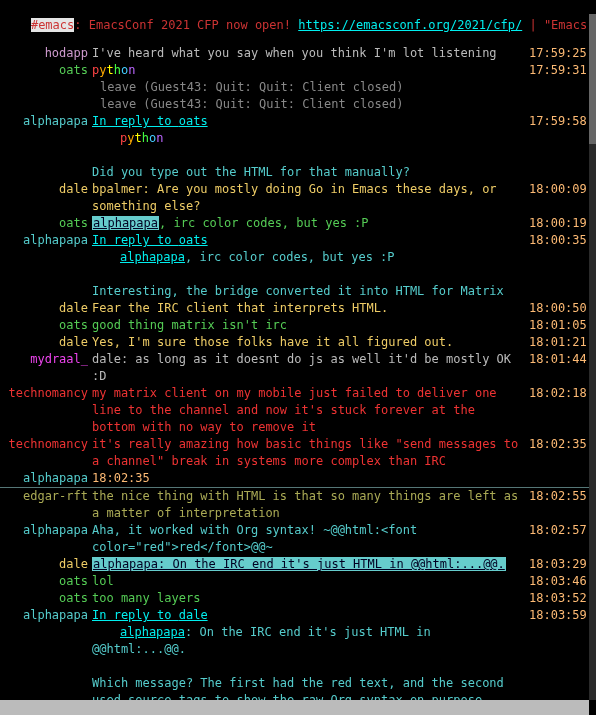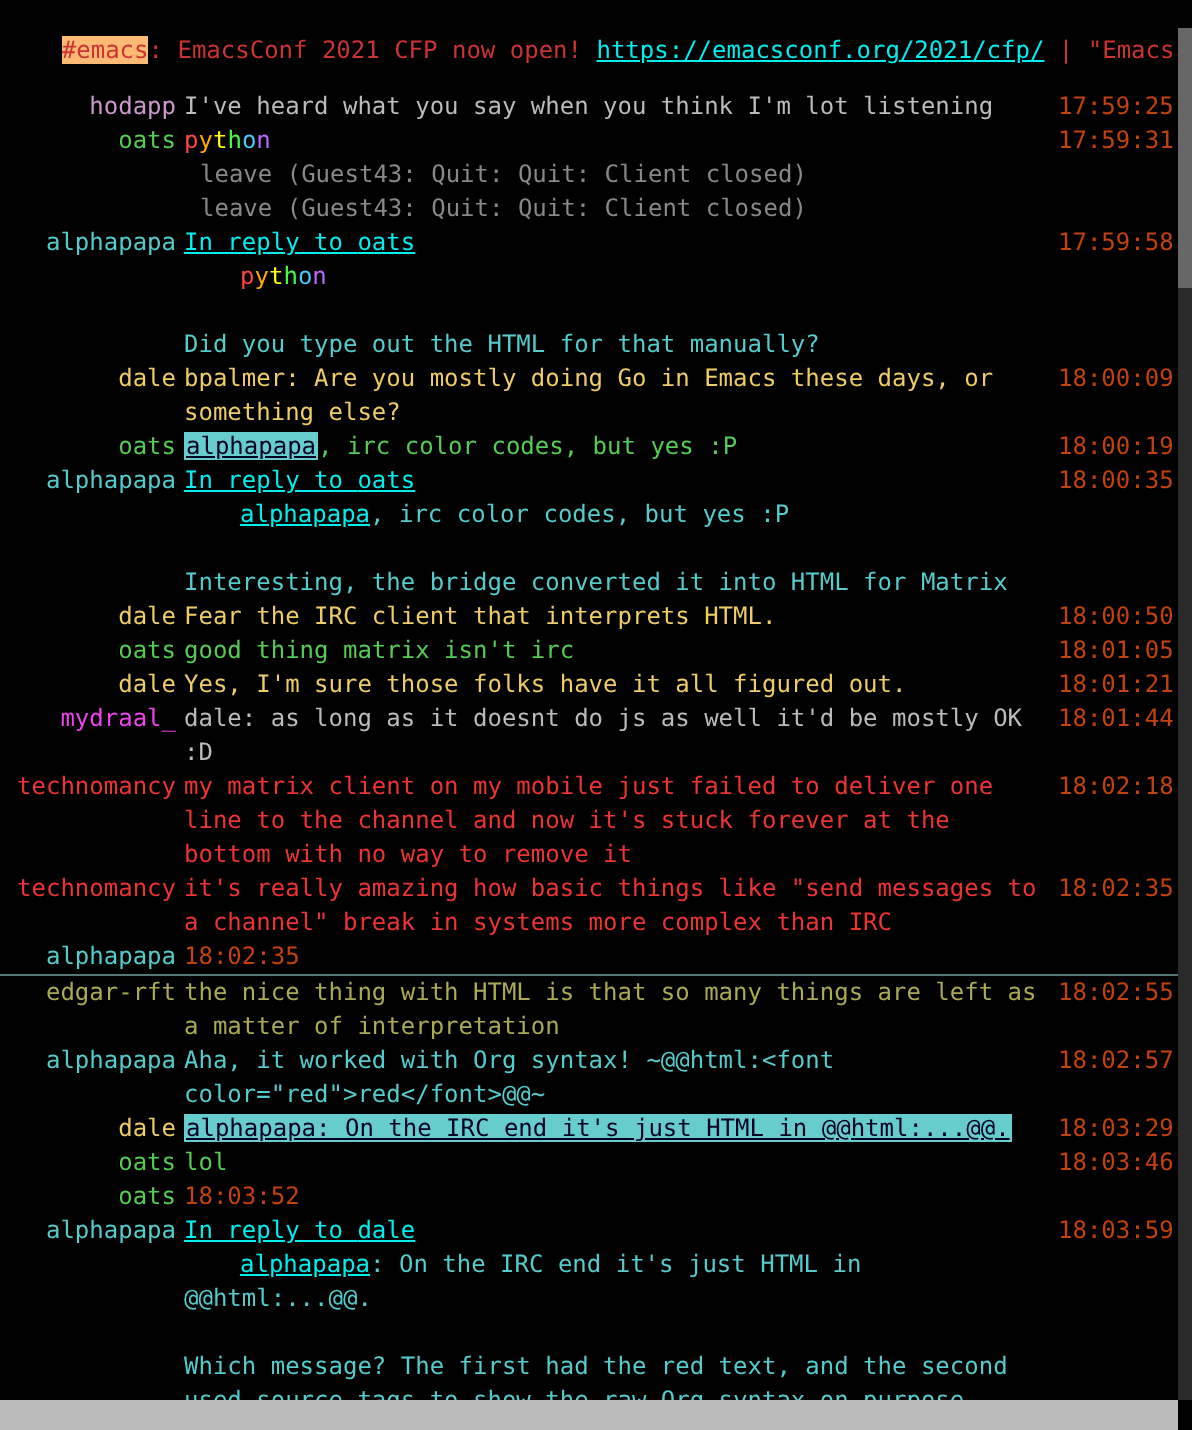--- a/index.html
+++ b/index.html
@@ -23,21 +23,21 @@
     position: absolute; right: 0; top: 14px; width: 7px; height: 130px;
     background: #666;
   }
   .header {
     background: #000;
     color: #c33;
     padding: 0 2px;
     white-space: pre;
     overflow: hidden;
   }
-  .header .chan { background: #fdba74; color: #c33; margin-top: 21px; }
+  .header .chan { background: #e5e5e5; color: #c33; margin-top: 21px; }
   .header .link { color: #0ee; text-decoration: underline; text-align: right; }
   .messages {
     position: absolute;
     top: 17px;
     left: 0;
     right: 7px;
     bottom: 15px;
     overflow: hidden;
     margin-top: 28px;
   }
@@ -54,21 +54,21 @@
   }
   .msgcol {
     flex: 1 1 auto;
     padding-right: 4px;
     word-break: break-word;
   }
   .tscol {
     flex: 0 0 60px;
     text-align: left;
     white-space: nowrap;
-    color: #c2410c;
+    color: #fdba74;
   }
   .sysmsg { color: #888; padding-left: 8px; }
   .ul { text-decoration: underline; }
   .link-cyan { color: #0ee; text-decoration: underline; }
   .hilite { background: #6cc; color: #002; padding: 0 1px; }
   .gap { height: 17px; }
   .row.edit .msgcol { position: relative; }
   .cursor {
     display: inline-block;
     background: #ddd;
@@ -220,20 +220,21 @@
         <div class="msgcol"><span><span class="hilite ul">alphapapa: On the IRC end it's just HTML in @@html:...@@.</span></span></div>
         <div class="tscol">18:03:29</div>
       </div>
       <div class="row">
         <div class="nickcol" style="color: rgb(85, 204, 85);">oats</div>
         <div class="msgcol"><span style="color: rgb(85, 204, 85);">lol</span></div>
         <div class="tscol">18:03:46</div>
       </div>
       <div class="row">
         <div class="nickcol" style="color: rgb(85, 204, 85);">oats</div>
+        <div class="msgcol"><span style="color: rgb(85, 204, 85);">too many layers</span></div>
         <div class="tscol">18:03:52</div>
       </div>
       <div class="row">
         <div class="nickcol" style="color: rgb(85, 204, 204);">alphapapa</div>
         <div class="msgcol"><span><span class="link-cyan">In reply to </span><span class="link-cyan">dale</span></span></div>
         <div class="tscol">18:03:59</div>
       </div>
       <div class="row">
         <div class="nickcol"></div>
         <div class="msgcol"><span style="padding-left: 28px;"><span class="link-cyan">alphapapa</span><span style="color: rgb(85, 204, 204);">: On the IRC end it's just HTML in @@html:...@@.</span></span></div>

